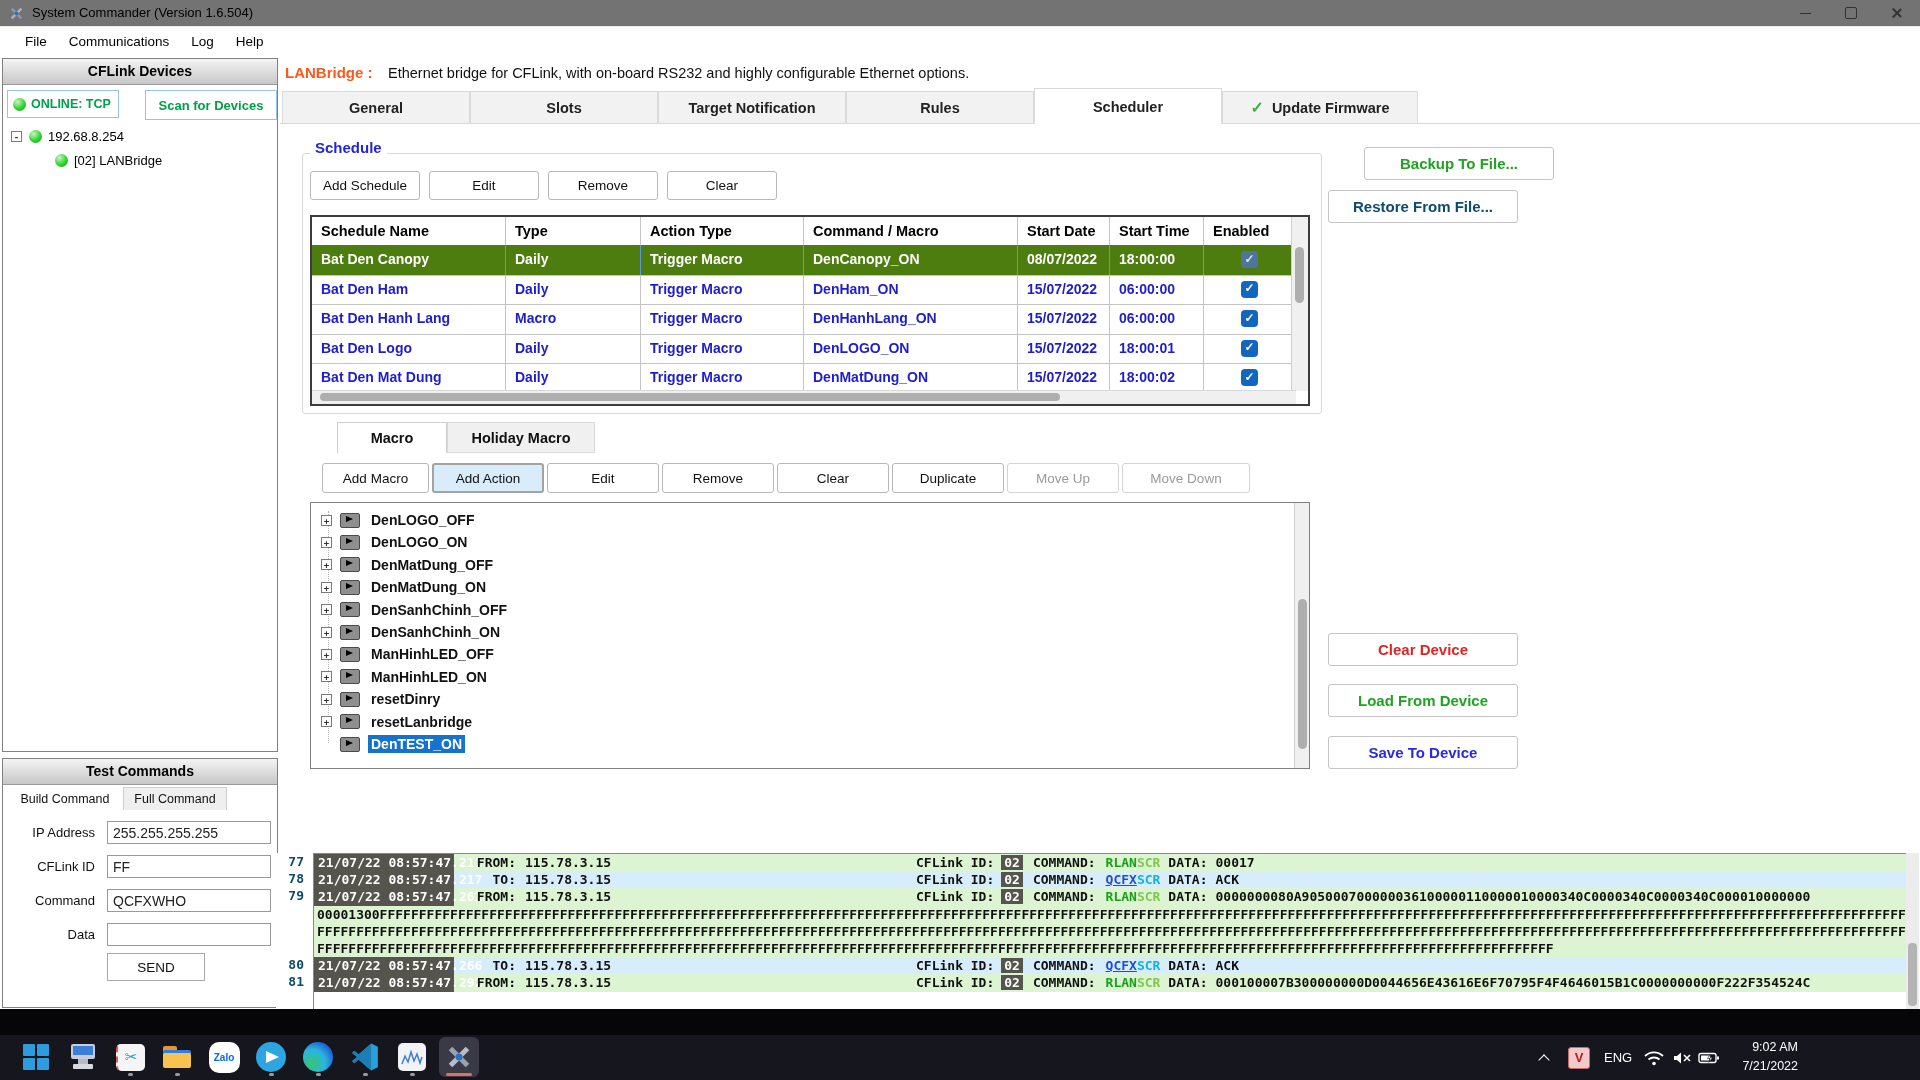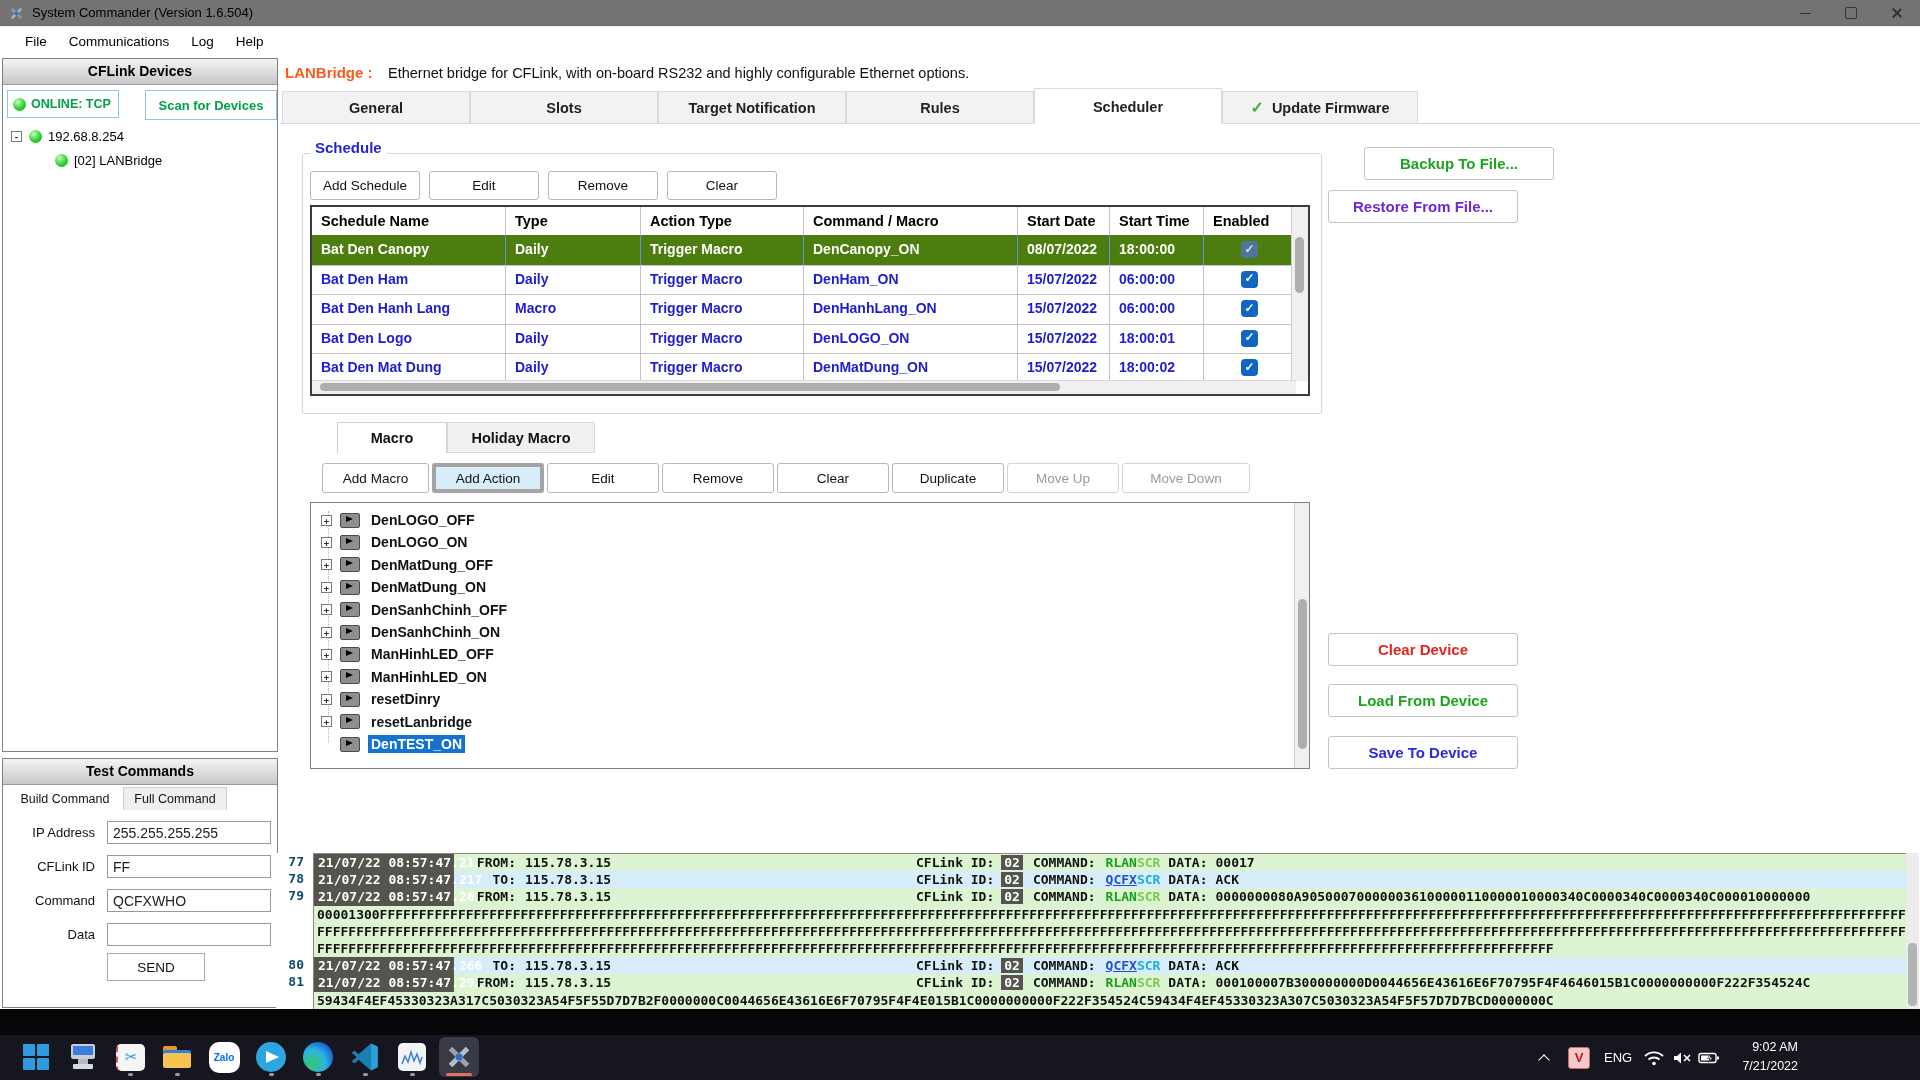--- a/index.html
+++ b/index.html
@@ -58,24 +58,24 @@
   .tab{position:absolute;top:91px;height:33px;background:#f2f2f2;border:1px solid #dadada;box-sizing:border-box;
        display:flex;align-items:center;justify-content:center;font-weight:bold;font-size:14.5px;color:#222;}
   .tab.active{top:88px;height:36px;background:#fff;border-bottom:0;z-index:2;}
   .tab .chk{color:#3cb043;font-weight:bold;margin-right:8px;font-size:16px;}
 
   
   .fieldset{left:302px;top:153px;width:1018px;height:259px;border:1px solid #d8d8d8;border-radius:3px;}
   .legend{left:310px;top:139px;background:#fff;padding:0 5px;font-weight:bold;font-size:15px;color:#2525d8;}
   .btn{position:absolute;background:#fff;border:1px solid #b8b8b8;border-radius:3px;box-sizing:border-box;
        display:flex;align-items:center;justify-content:center;font-size:13.5px;color:#111;}
-  .btn.focus{background:#d9ecfa;border:4px solid #a3a3a3;}
+  .btn.focus{background:#d9ecfa;border:2px solid #a3a3a3;}
   .btn.disabled{color:#9a9a9a;border-color:#d4d4d4;}
 
-  .sched-table{left:310px;top:205px;width:1000px;height:191px;border:2px solid #3c3c3c;background:#fff;box-sizing:border-box;overflow:hidden;}
+  .sched-table{left:310px;top:215px;width:1000px;height:191px;border:2px solid #3c3c3c;background:#fff;box-sizing:border-box;overflow:hidden;}
   .th-row{position:absolute;left:0;top:0;height:28px;border-bottom:1px solid #777;}
   .th{position:absolute;top:0;height:28px;line-height:28px;font-weight:bold;font-size:14.5px;color:#000;
       padding-left:9px;box-sizing:border-box;border-right:1px solid #c4c4c4;}
   .tr{position:absolute;left:0;height:29.5px;border-bottom:1px solid #c4c4c4;}
   .td{position:absolute;top:0;height:29.5px;line-height:29.5px;font-weight:bold;font-size:14px;color:#1d1dcf;
       padding-left:9px;box-sizing:border-box;border-right:1px solid #c4c4c4;white-space:nowrap;overflow:hidden;}
   .tr.selected{background:#4d7c0f;}
   .tr.selected .td{color:#fff;border-right-color:#5c97d6;}
   .cb{width:17px;height:17px;border-radius:4px;background:#1266c0;color:#fff;font-size:12px;font-weight:bold;
       display:flex;align-items:center;justify-content:center;margin:6px auto 0;}
@@ -382,21 +382,21 @@
       <div style="width: 11px;"></div>
       <div class="m-ico"></div>
       <span class="t-label selected">DenTEST_ON</span>
     </div>
     <div class="vscroll" style="height: 265px; width: 14px;">
       <div class="vthumb" style="top: 96px; height: 150px;"></div>
     </div>
   </div>
 
 <div class="abs side-btn" style="top:147px;color:#1fa41f;margin-left:36px;">Backup To File...</div>
-<div class="abs side-btn" style="top:190px;color:#6d28d9;">Restore From File...</div>
+<div class="abs side-btn" style="top:190px;color:#0c4a6e;">Restore From File...</div>
 <div class="abs side-btn" style="top:633px;color:#e32222;">Clear Device</div>
 <div class="abs side-btn" style="top:684px;color:#1fa41f;">Load From Device</div>
 <div class="abs side-btn" style="top:736px;color:#2a2ae0;">Save To Device</div>
 
 <div class="abs panel test-panel">
   <div class="panel-hd">Test Commands</div>
   <div id="tc-tabs">
       <div class="tc-tab active" style="left: 6px; width: 112px;">Build Command</div>
       <div class="tc-tab inactive" style="left: 120px; width: 104px;">Full Command</div>
     </div>
@@ -422,21 +422,20 @@
   </div>
 <div class="abs logbox" id="logbox">
     <div class="lg-row from" style="top: 0px;"><span class="lg-ts">21/07/22 08:57:47.211</span><span class="lg-dir">FROM:</span><span class="lg-ip">115.78.3.15</span><span class="lg-idl">CFLink ID:</span><span class="lg-id">02</span><span class="lg-cl">COMMAND:</span><span class="cmd-g1 lg-cl">RLAN</span><span class="cmd-g2">SCR</span><span class="lg-dl">DATA:</span><span class="lg-data">00017</span></div>
     <div class="lg-row to" style="top: 17.2px;"><span class="lg-ts">21/07/22 08:57:47.217</span><span class="lg-dir">TO:</span><span class="lg-ip">115.78.3.15</span><span class="lg-idl">CFLink ID:</span><span class="lg-id">02</span><span class="lg-cl">COMMAND:</span><span class="cmd-b1 lg-cl">QCFX</span><span class="cmd-b2">SCR</span><span class="lg-dl">DATA:</span><span class="lg-data">ACK</span></div>
     <div class="lg-row from" style="top: 34.4px;"><span class="lg-ts">21/07/22 08:57:47.261</span><span class="lg-dir">FROM:</span><span class="lg-ip">115.78.3.15</span><span class="lg-idl">CFLink ID:</span><span class="lg-id">02</span><span class="lg-cl">COMMAND:</span><span class="cmd-g1 lg-cl">RLAN</span><span class="cmd-g2">SCR</span><span class="lg-dl">DATA:</span><span class="lg-data">0000000080A905000700000036100000110000010000340C0000340C0000340C000010000000</span></div>
     <div class="lg-row from" style="top: 51.6px;"><span class="lg-cont">00001300FFFFFFFFFFFFFFFFFFFFFFFFFFFFFFFFFFFFFFFFFFFFFFFFFFFFFFFFFFFFFFFFFFFFFFFFFFFFFFFFFFFFFFFFFFFFFFFFFFFFFFFFFFFFFFFFFFFFFFFFFFFFFFFFFFFFFFFFFFFFFFFFFFFFFFFFFFFFFFFFFFFFFFFFFFFFFFFFFFFFFFFFFFFFFFFFFFFF</span></div>
     <div class="lg-row from" style="top: 68.8px;"><span class="lg-cont">FFFFFFFFFFFFFFFFFFFFFFFFFFFFFFFFFFFFFFFFFFFFFFFFFFFFFFFFFFFFFFFFFFFFFFFFFFFFFFFFFFFFFFFFFFFFFFFFFFFFFFFFFFFFFFFFFFFFFFFFFFFFFFFFFFFFFFFFFFFFFFFFFFFFFFFFFFFFFFFFFFFFFFFFFFFFFFFFFFFFFFFFFFFFFFFFFFFFFFFFFFFFFFFFFF</span></div>
     <div class="lg-row from" style="top: 86px;"><span class="lg-cont">FFFFFFFFFFFFFFFFFFFFFFFFFFFFFFFFFFFFFFFFFFFFFFFFFFFFFFFFFFFFFFFFFFFFFFFFFFFFFFFFFFFFFFFFFFFFFFFFFFFFFFFFFFFFFFFFFFFFFFFFFFFFFFFFFFFFFFFFFFFFFFFFFFFFFFFFFFFFFF</span></div>
     <div class="lg-row to" style="top: 103.2px;"><span class="lg-ts">21/07/22 08:57:47.266</span><span class="lg-dir">TO:</span><span class="lg-ip">115.78.3.15</span><span class="lg-idl">CFLink ID:</span><span class="lg-id">02</span><span class="lg-cl">COMMAND:</span><span class="cmd-b1 lg-cl">QCFX</span><span class="cmd-b2">SCR</span><span class="lg-dl">DATA:</span><span class="lg-data">ACK</span></div>
     <div class="lg-row from" style="top: 120.4px;"><span class="lg-ts">21/07/22 08:57:47.292</span><span class="lg-dir">FROM:</span><span class="lg-ip">115.78.3.15</span><span class="lg-idl">CFLink ID:</span><span class="lg-id">02</span><span class="lg-cl">COMMAND:</span><span class="cmd-g1 lg-cl">RLAN</span><span class="cmd-g2">SCR</span><span class="lg-dl">DATA:</span><span class="lg-data">000100007B300000000D0044656E43616E6F70795F4F4646015B1C0000000000F222F354524C</span></div>
-    <div class="lg-row from" style="top: 137.6px;"><span class="lg-cont">59434F4EF45330323A317C5030323A54F5F55D7D7B2F0000000C0044656E43616E6F70795F4F4E015B1C0000000000F222F354524C59434F4EF45330323A307C5030323A54F5F57D7D7BCD0000000C</span></div>
   </div>
 <div class="abs log-scroll">
   <div class="log-thumb" style="top:58%;height:40%;"></div>
 </div>
 
 <div class="abs black-strip"></div>
 
 <div class="abs taskbar">
   <div class="tb-tile" style="left:16px;">
     <div class="start-grid">

